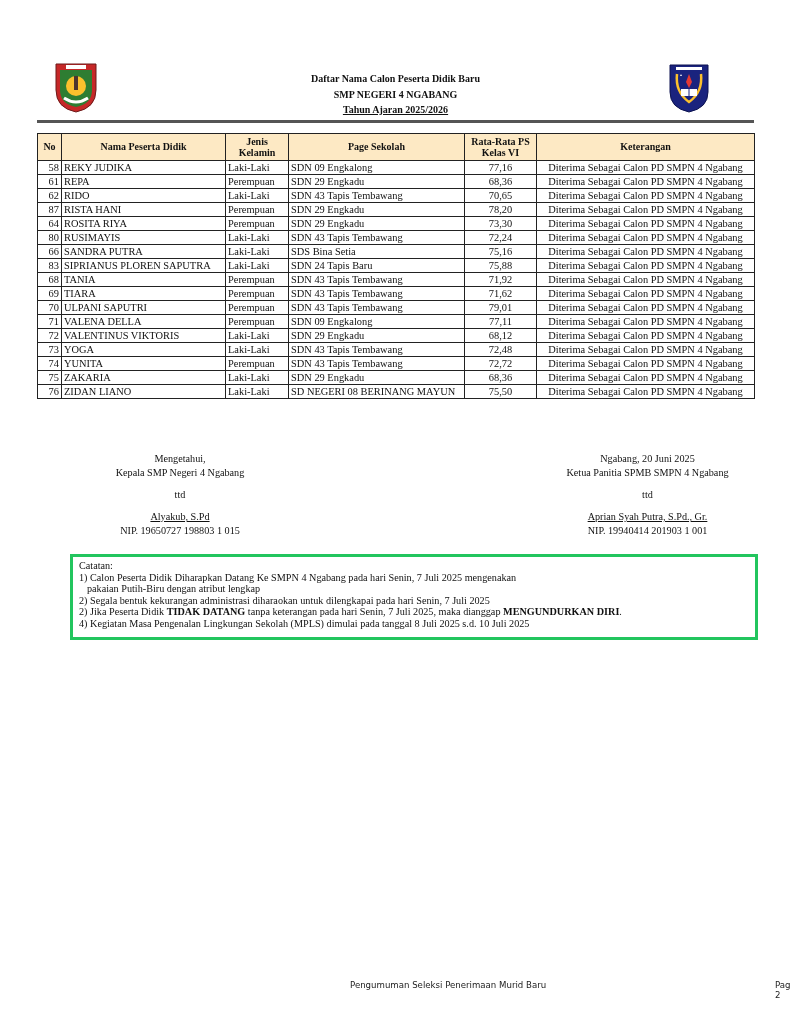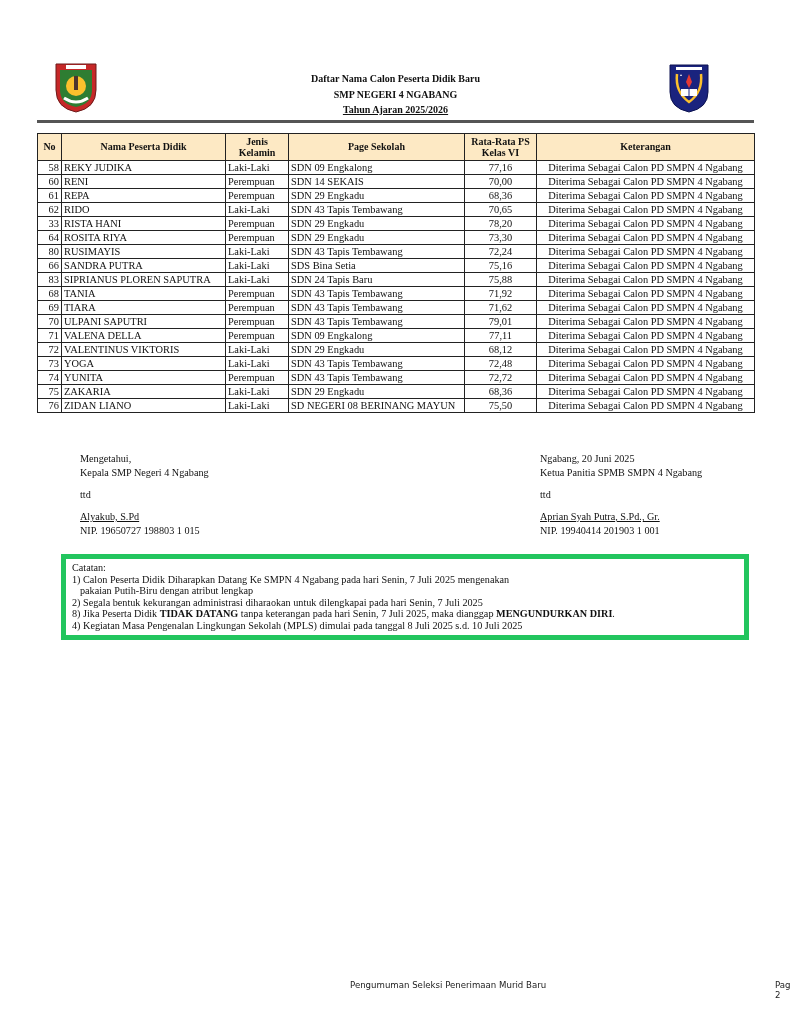--- a/index.html
+++ b/index.html
@@ -14,26 +14,26 @@
           border-top:2px solid #555; border-bottom:1px solid #555; box-sizing:border-box; }
   table.main { position:absolute; left:37px; top:133px; width:717px; border-collapse:collapse;
                font-size:10.4px; table-layout:fixed; }
   table.main th, table.main td { border:1px solid #222; padding:0 2px; height:13px; line-height:12px;
                                   white-space:nowrap; overflow:hidden; }
   table.main th { background:#fde9c4; font-weight:bold; font-size:10px; line-height:11.5px; height:26px;
                   text-align:center; }
   td.no { text-align:right; padding-right:3px; }
   td.score { text-align:center; }
   td.ket { text-align:center; }
-  .sig { position:absolute; text-align:left; font-size:10.2px; line-height:14px; }
+  .sig { position:absolute; text-align:center; font-size:10.2px; line-height:14px; }
   .sig.left { left:80px; width:200px; top:452px; }
   .sig.right { left:540px; width:215px; top:452px; }
   .sig .gap { height:8px; }
   .sig .name { text-decoration:underline; }
-  .notes { position:absolute; left:61px; top:554px; width:688px; height:86px; border:5px solid #22c55e;
+  .notes { position:absolute; left:70px; top:554px; width:688px; height:86px; border:3px solid #22c55e;
            box-sizing:border-box; padding:3px 6px; font-size:10.2px; line-height:11.6px; }
   .notes .indent { padding-left:8px; }
   .footer { position:absolute; top:980px; font-family:"DejaVu Sans", sans-serif; font-size:8.6px; color:#222;margin-left:48px; }
   .footer.left { left:302px; }
   .footer.right { left:727px; }
 </style>
 </head>
 <body>
 
 <div class="logo-left">
@@ -95,45 +95,37 @@
   <tbody id="rows">
       <tr>
         <td class="no">58</td>
         <td>REKY JUDIKA</td>
         <td>Laki-Laki</td>
         <td>SDN 09 Engkalong</td>
         <td class="score">77,16</td>
         <td class="ket">Diterima Sebagai Calon PD SMPN 4 Ngabang</td>
       </tr>
       <tr>
-        <td class="no">60</td>
-        <td>RENI</td>
-        <td>Perempuan</td>
-        <td>SDN 14 SEKAIS</td>
-        <td class="score">70,00</td>
-        <td class="ket">Diterima Sebagai Calon PD SMPN 4 Ngabang</td>
-      </tr>
-      <tr>
         <td class="no">61</td>
         <td>REPA</td>
         <td>Perempuan</td>
         <td>SDN 29 Engkadu</td>
         <td class="score">68,36</td>
         <td class="ket">Diterima Sebagai Calon PD SMPN 4 Ngabang</td>
       </tr>
       <tr>
         <td class="no">62</td>
         <td>RIDO</td>
         <td>Laki-Laki</td>
         <td>SDN 43 Tapis Tembawang</td>
         <td class="score">70,65</td>
         <td class="ket">Diterima Sebagai Calon PD SMPN 4 Ngabang</td>
       </tr>
       <tr>
-        <td class="no">33</td>
+        <td class="no">87</td>
         <td>RISTA HANI</td>
         <td>Perempuan</td>
         <td>SDN 29 Engkadu</td>
         <td class="score">78,20</td>
         <td class="ket">Diterima Sebagai Calon PD SMPN 4 Ngabang</td>
       </tr>
       <tr>
         <td class="no">64</td>
         <td>ROSITA RIYA</td>
         <td>Perempuan</td>
@@ -258,18 +250,18 @@
   <div class="gap"></div>
   <div class="name">Aprian Syah Putra, S.Pd., Gr.</div>
   <div>NIP. 19940414 201903 1 001</div>
 </div>
 
 <div class="notes">
   <div>Catatan:</div>
   <div>1) Calon Peserta Didik Diharapkan Datang Ke SMPN 4 Ngabang pada hari Senin, 7 Juli 2025 mengenakan</div>
   <div class="indent">pakaian Putih-Biru dengan atribut lengkap</div>
   <div>2) Segala bentuk kekurangan administrasi diharaokan untuk dilengkapai pada hari Senin, 7 Juli 2025</div>
-  <div><span>8) Jika Peserta Didik </span><b>TIDAK DATANG</b><span> tanpa keterangan pada hari Senin, 7 Juli 2025, maka dianggap </span><b>MENGUNDURKAN DIRI</b><span>.</span></div>
+  <div><span>2) Jika Peserta Didik </span><b>TIDAK DATANG</b><span> tanpa keterangan pada hari Senin, 7 Juli 2025, maka dianggap </span><b>MENGUNDURKAN DIRI</b><span>.</span></div>
   <div>4) Kegiatan Masa Pengenalan Lingkungan Sekolah (MPLS) dimulai pada tanggal 8 Juli 2025 s.d. 10 Juli 2025</div>
 </div>
 
 <div class="footer left">Pengumuman Seleksi Penerimaan Murid Baru</div>
 <div class="footer right">Page 2</div>
 
 </body></html>

